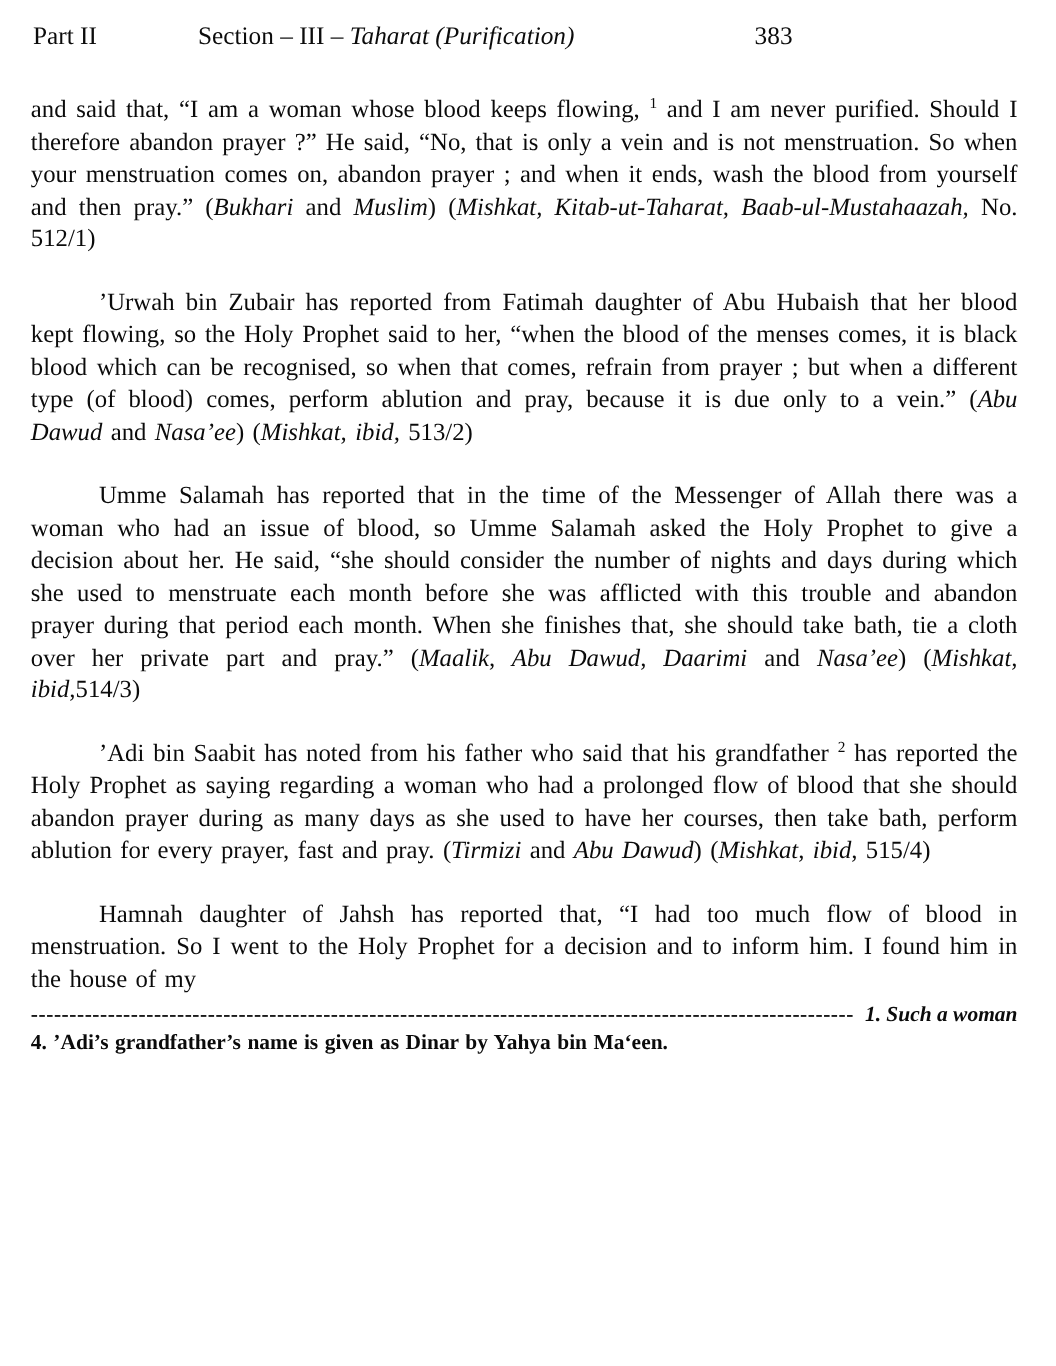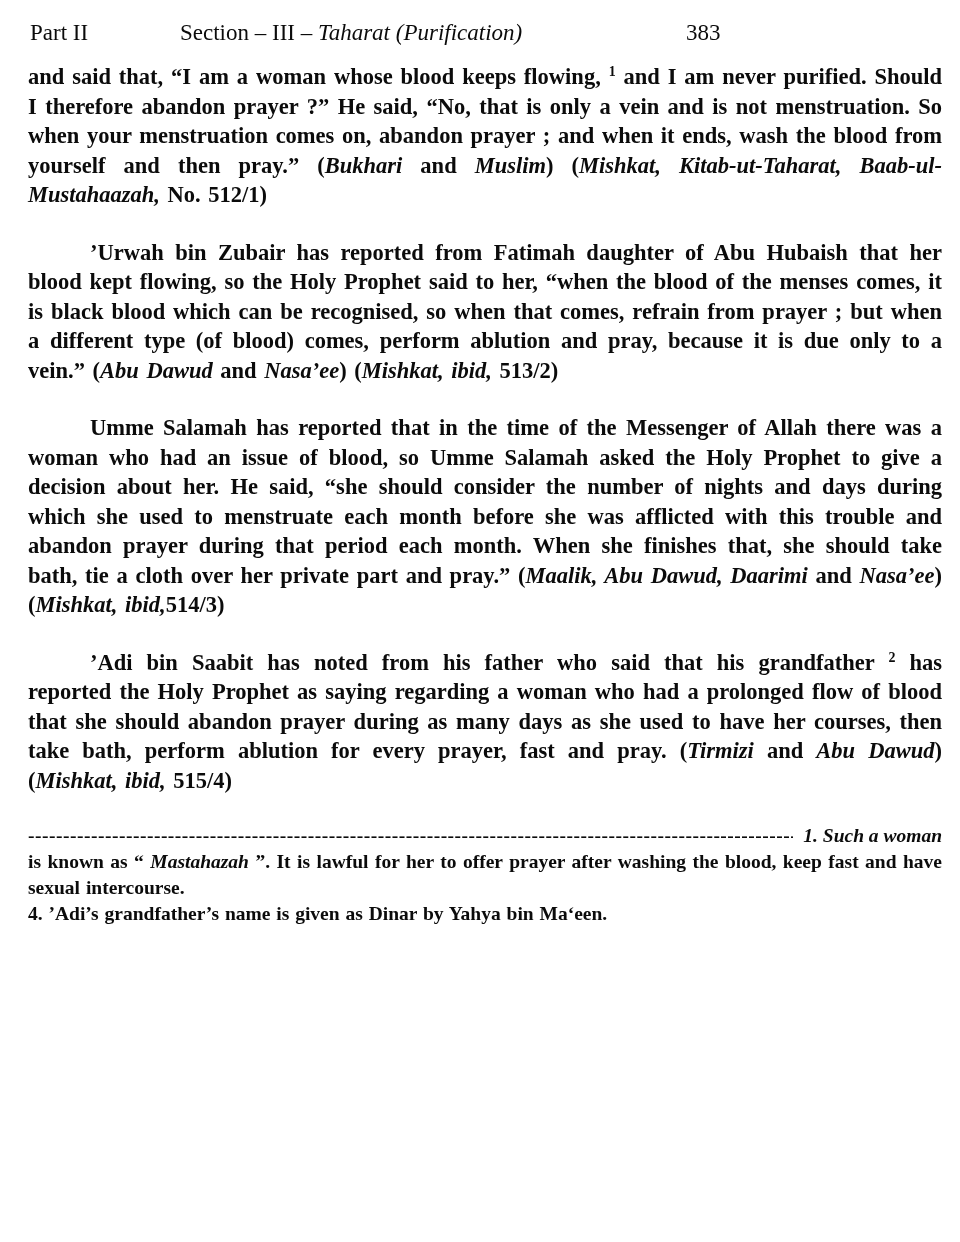--- a/index.html
+++ b/index.html
@@ -8,40 +8,40 @@
     background: #ffffff;
   }
   .page {
     position: relative;
     width: 960px;
     height: 1242px;
     box-sizing: border-box;
     background: #ffffff;
     color: #0b0b0b;
     font-family: "Liberation Serif", "DejaVu Serif", serif;
-    padding: 18px 18px 0 28px;
+    padding: 18px 35px 0 28px;
     overflow: hidden;
   }
   .page-header {
     position: relative;
     height: 44px;
     font-size: 23px;
     line-height: 30px;
     white-space: nowrap;
   }
   .hdr-part    { position: absolute; left: 2px;   top: 0; }
   .hdr-section { position: absolute; left: 152px; top: 0; font-family: Liberation Serif, serif; }
   .hdr-page-num{ position: absolute; left: 658px; top: 0; }
 
   .body-text {
+    margin-top: 22px;
     font-size: 22.5px;
     line-height: 29.5px;
     text-align: justify;
     word-spacing: 2px;
-    font-weight: bold;
   }
   .para { margin: 0 0 28px 0; }
   .para.indent { text-indent: 62px; }
   .para.last { margin-bottom: 6px; }
   .para i, .page-header i { font-style: italic; }
   .para sup {
     font-size: 0.62em;
     line-height: 0;
     position: relative;
     top: -0.55em;
@@ -86,24 +86,24 @@
     <span class="hdr-part">Part II</span>
     <span class="hdr-section"><span>Section – III – </span><i>Taharat (Purification)</i></span>
     <span class="hdr-page-num">383</span>
   </header>
 
   <main class="body-text">
     <p class="para"><span>and said that, “I am a woman whose blood keeps flowing, </span><sup>1</sup><span> and I am never purified. Should I therefore abandon prayer ?” He said, “No, that is only a vein and is not menstruation. So when your menstruation comes on, abandon prayer ; and when it ends, wash the blood from yourself and then pray.” (</span><i>Bukhari</i><span> and </span><i>Muslim</i><span>) (</span><i>Mishkat, Kitab-ut-Taharat, Baab-ul-Mustahaazah,</i><span> No. 512/1)</span></p>
     <p class="para indent"><span>’Urwah bin Zubair has reported from Fatimah daughter of Abu Hubaish that her blood kept flowing, so the Holy Prophet said to her, “when the blood of the menses comes, it is black blood which can be recognised, so when that comes, refrain from prayer ; but when a different type (of blood) comes, perform ablution and pray, because it is due only to a vein.” (</span><i>Abu Dawud</i><span> and </span><i>Nasa’ee</i><span>) (</span><i>Mishkat, ibid,</i><span> 513/2)</span></p>
     <p class="para indent"><span>Umme Salamah has reported that in the time of the Messenger of Allah there was a woman who had an issue of blood, so Umme Salamah asked the Holy Prophet to give a decision about her. He said, “she should consider the number of nights and days during which she used to menstruate each month before she was afflicted with this trouble and abandon prayer during that period each month. When she finishes that, she should take bath, tie a cloth over her private part and pray.” (</span><i>Maalik, Abu Dawud, Daarimi</i><span> and </span><i>Nasa’ee</i><span>) (</span><i>Mishkat, ibid,</i><span>514/3)</span></p>
     <p class="para indent"><span>’Adi bin Saabit has noted from his father who said that his grandfather </span><sup>2</sup><span> has reported the Holy Prophet as saying regarding a woman who had a prolonged flow of blood that she should abandon prayer during as many days as she used to have her courses, then take bath, perform ablution for every prayer, fast and pray. (</span><i>Tirmizi</i><span> and </span><i>Abu Dawud</i><span>) (</span><i>Mishkat, ibid,</i><span> 515/4)</span></p>
+    <p class="para indent last"><span>Hamnah daughter of Jahsh has reported that, “I had too much flow of blood in menstruation. So I went to the Holy Prophet for a decision and to inform him. I found him in the house of my</span></p>
   </main>
 
   <footer class="footnotes">
     <div class="fn-divider">
       <span class="dashes">--------------------------------------------------------------------------------------------------------------------------------------------------------------------</span>
         <span class="fn-lead">1.  Such a woman</span>
     </div>
-    <p class="fn-text"><span>is known as  “ </span><i>Mastahazah</i><span> ”. It is lawful for her to offer prayer after washing the blood, keep fast and have sexual intercourse.</span></p>
     <p class="fn-text">4.  ’Adi’s grandfather’s name is given as Dinar by Yahya bin Ma‘een.</p>
   </footer>
 
 </div>
 
 </body></html>

